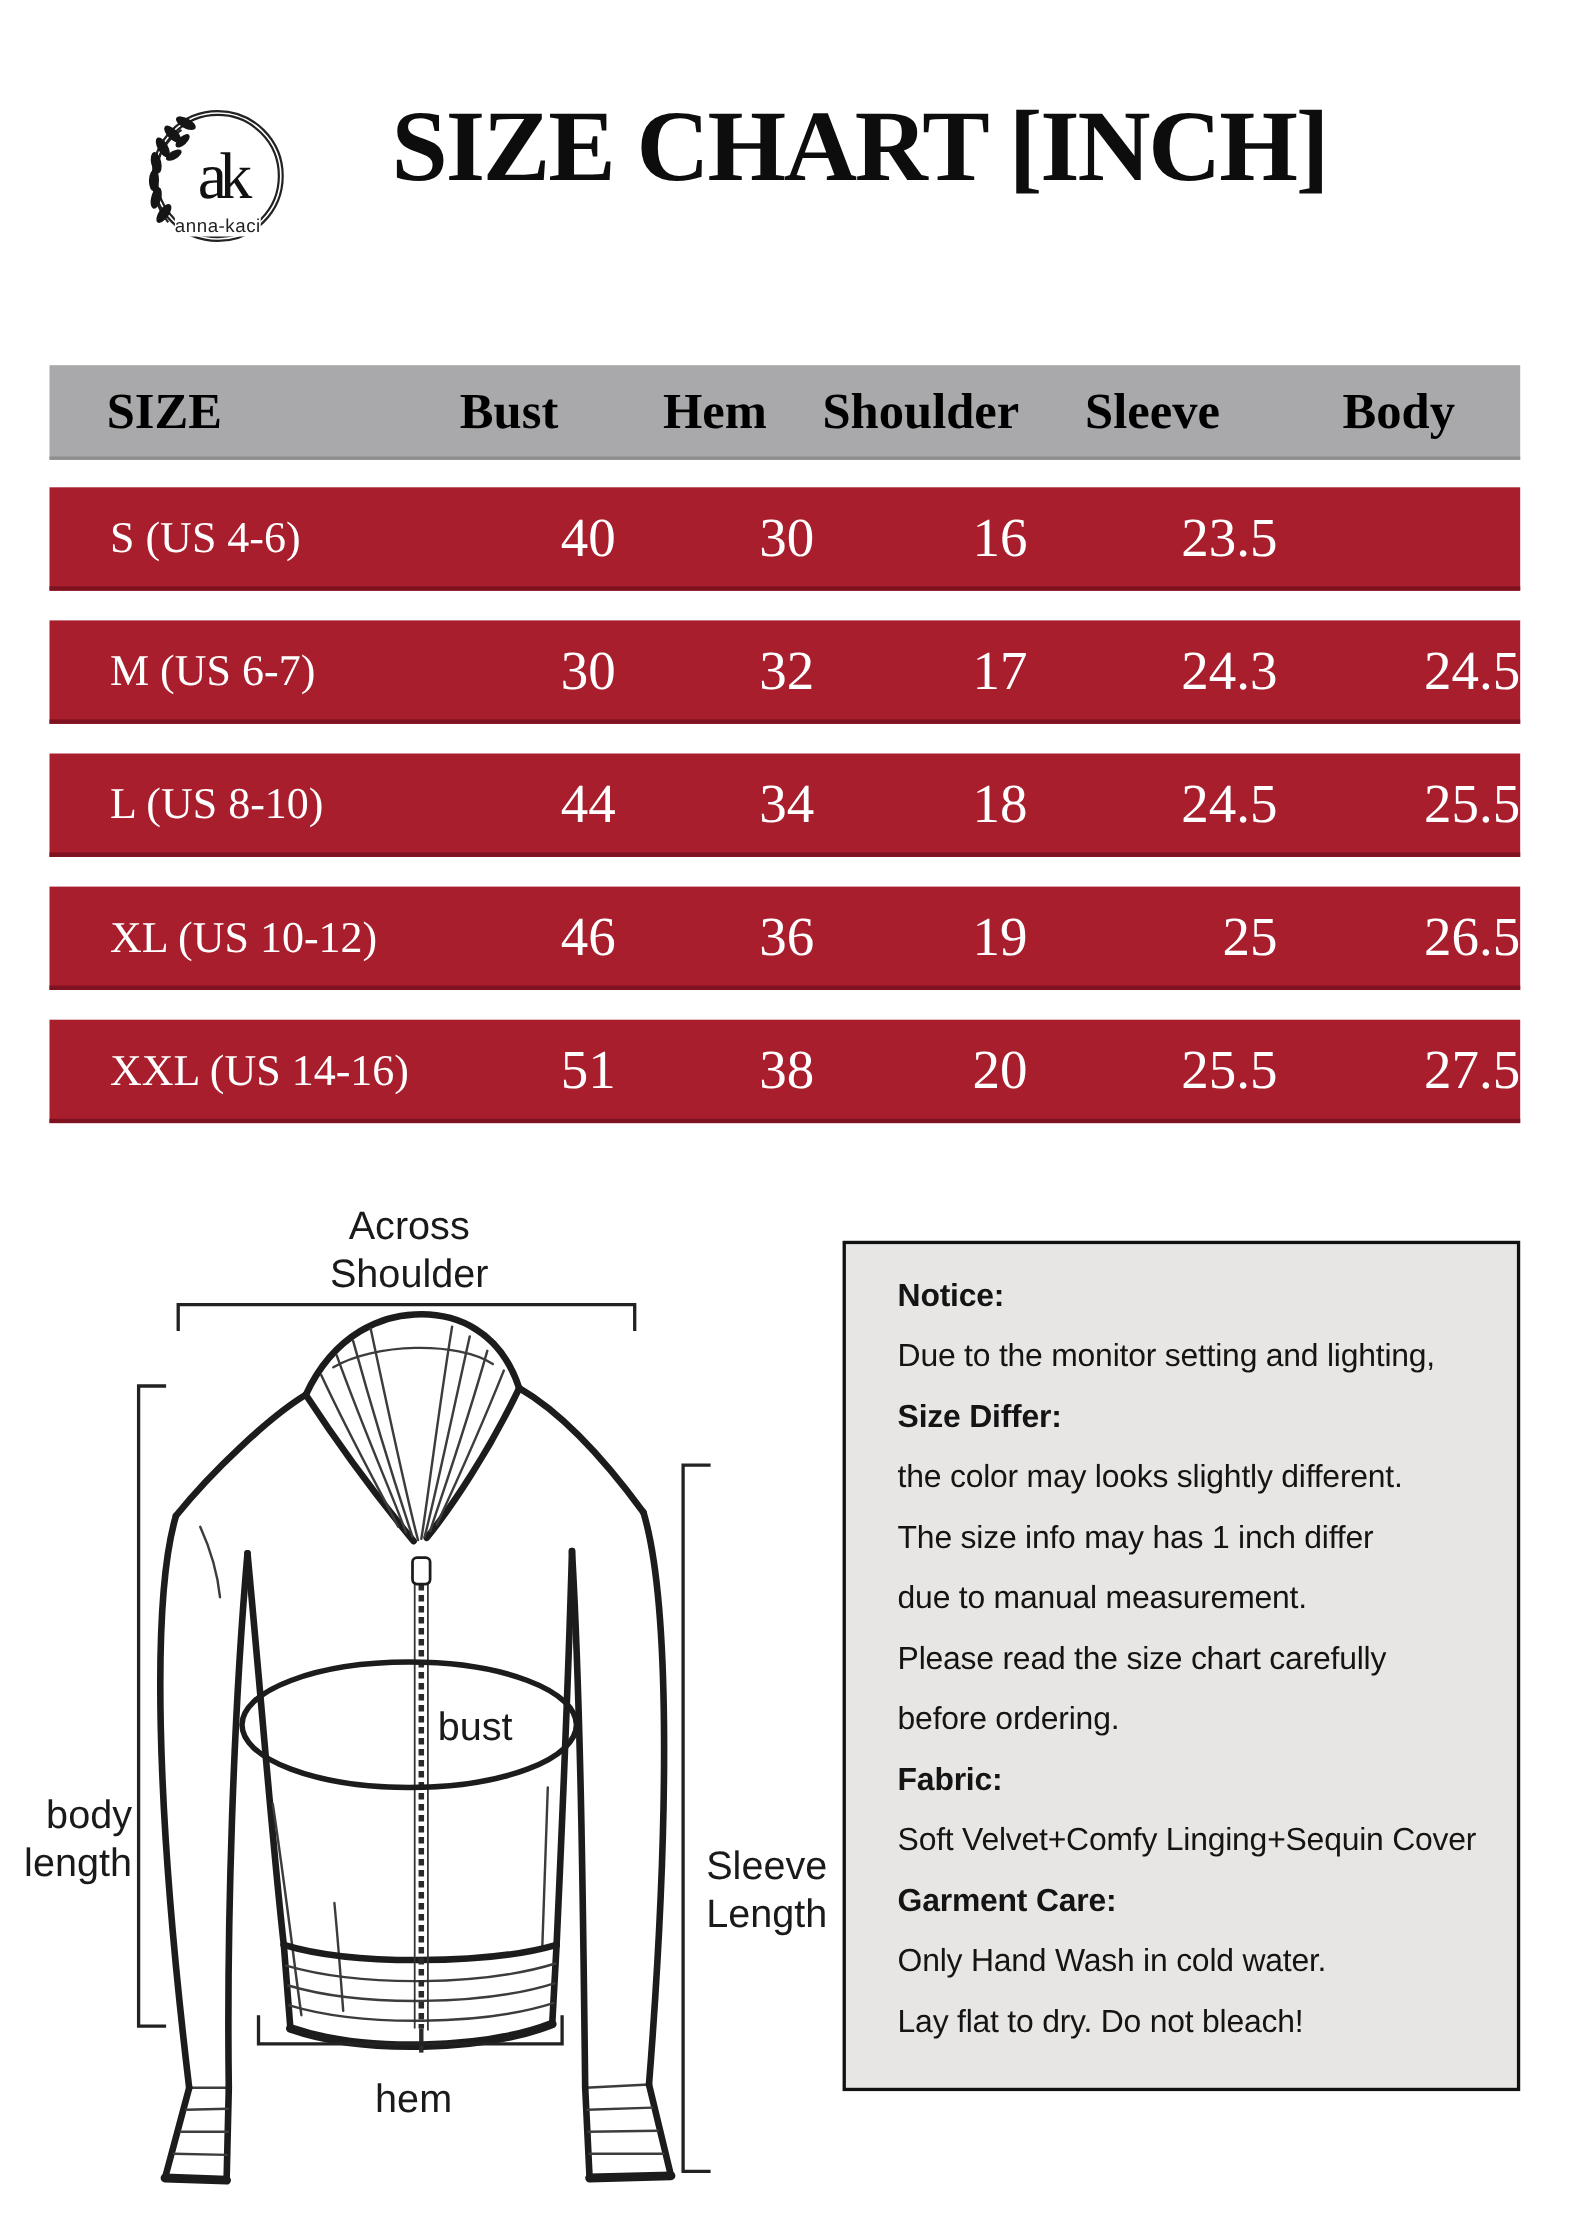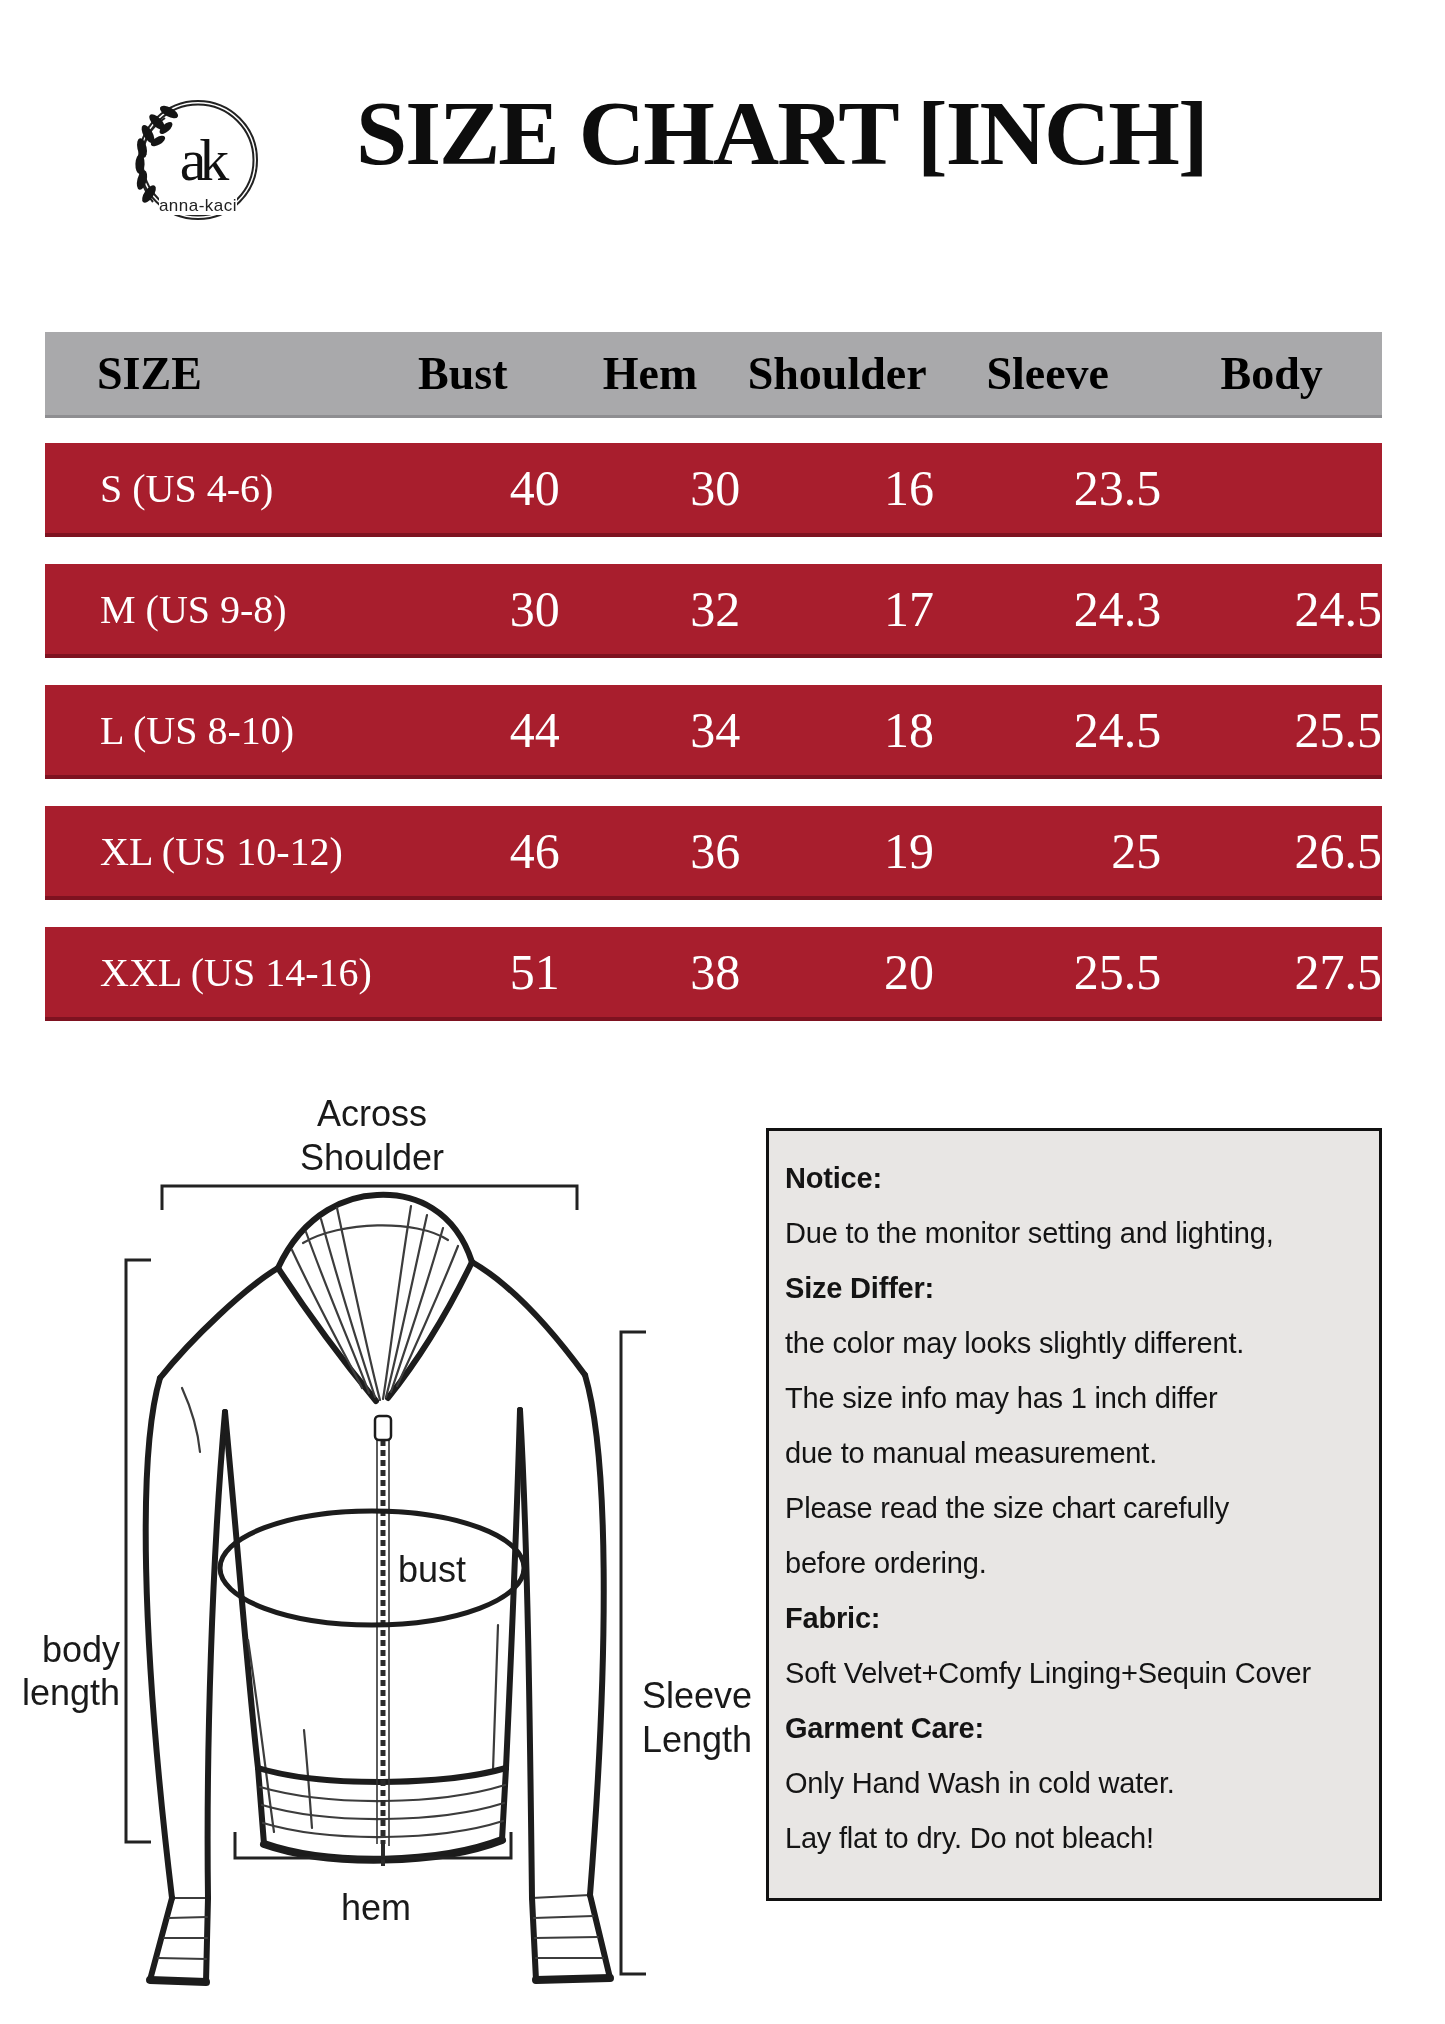--- a/index.html
+++ b/index.html
@@ -27,21 +27,21 @@
   .size-row{height:90px;margin-bottom:27px;background:var(--row-red);
     border-bottom:4px solid #7e1220;color:#ffffff;}
   .cell-num{text-align:right;font-size:50px;font-family:Liberation Serif, serif;}
   .cell-size{padding-left:55px;font-size:40px;white-space:nowrap;}
   .hcell{text-align:center;}
   .hcell-size{text-align:left;padding-left:52px;}
 
   
   #notice-box{position:absolute;left:766px;top:1128px;width:616px;height:773px;
     box-sizing:border-box;background:var(--notice-bg);border:3px solid #111111;
-    padding:20px 0 0 16px;font-family:"Liberation Sans", sans-serif;
+    padding:20px 0 0 47px;font-family:"Liberation Sans", sans-serif;
     font-size:29px;letter-spacing:-0.2px;color:#141414;}
   .notice-line{line-height:55px;white-space:nowrap;}
   .notice-line.bold{font-weight:700;}
 
   
   #diagram{position:absolute;left:20px;top:1080px;width:740px;height:940px;}
   #diagram text{font-family:"Liberation Sans", sans-serif;fill:#1a1a1a;}
   .dg-label{font-size:36px;}
   .outline{fill:none;stroke:#1c1c1c;stroke-width:6;stroke-linecap:round;}
   .thick{fill:none;stroke:#1c1c1c;stroke-width:8;stroke-linecap:round;}
@@ -88,21 +88,21 @@
   <div id="table-rows">
     <div class="trow size-row">
       <div class="cell-size">S (US 4-6)</div>
       <div class="cell-num">40</div>
       <div class="cell-num">30</div>
       <div class="cell-num">16</div>
       <div class="cell-num">23.5</div>
     </div>
 
     <div class="trow size-row">
-      <div class="cell-size">M (US 9-8)</div>
+      <div class="cell-size">M (US 6-7)</div>
       <div class="cell-num">30</div>
       <div class="cell-num">32</div>
       <div class="cell-num">17</div>
       <div class="cell-num">24.3</div>
       <div class="cell-num">24.5</div>
     </div>
 
     <div class="trow size-row">
       <div class="cell-size">L (US 8-10)</div>
       <div class="cell-num">44</div>

